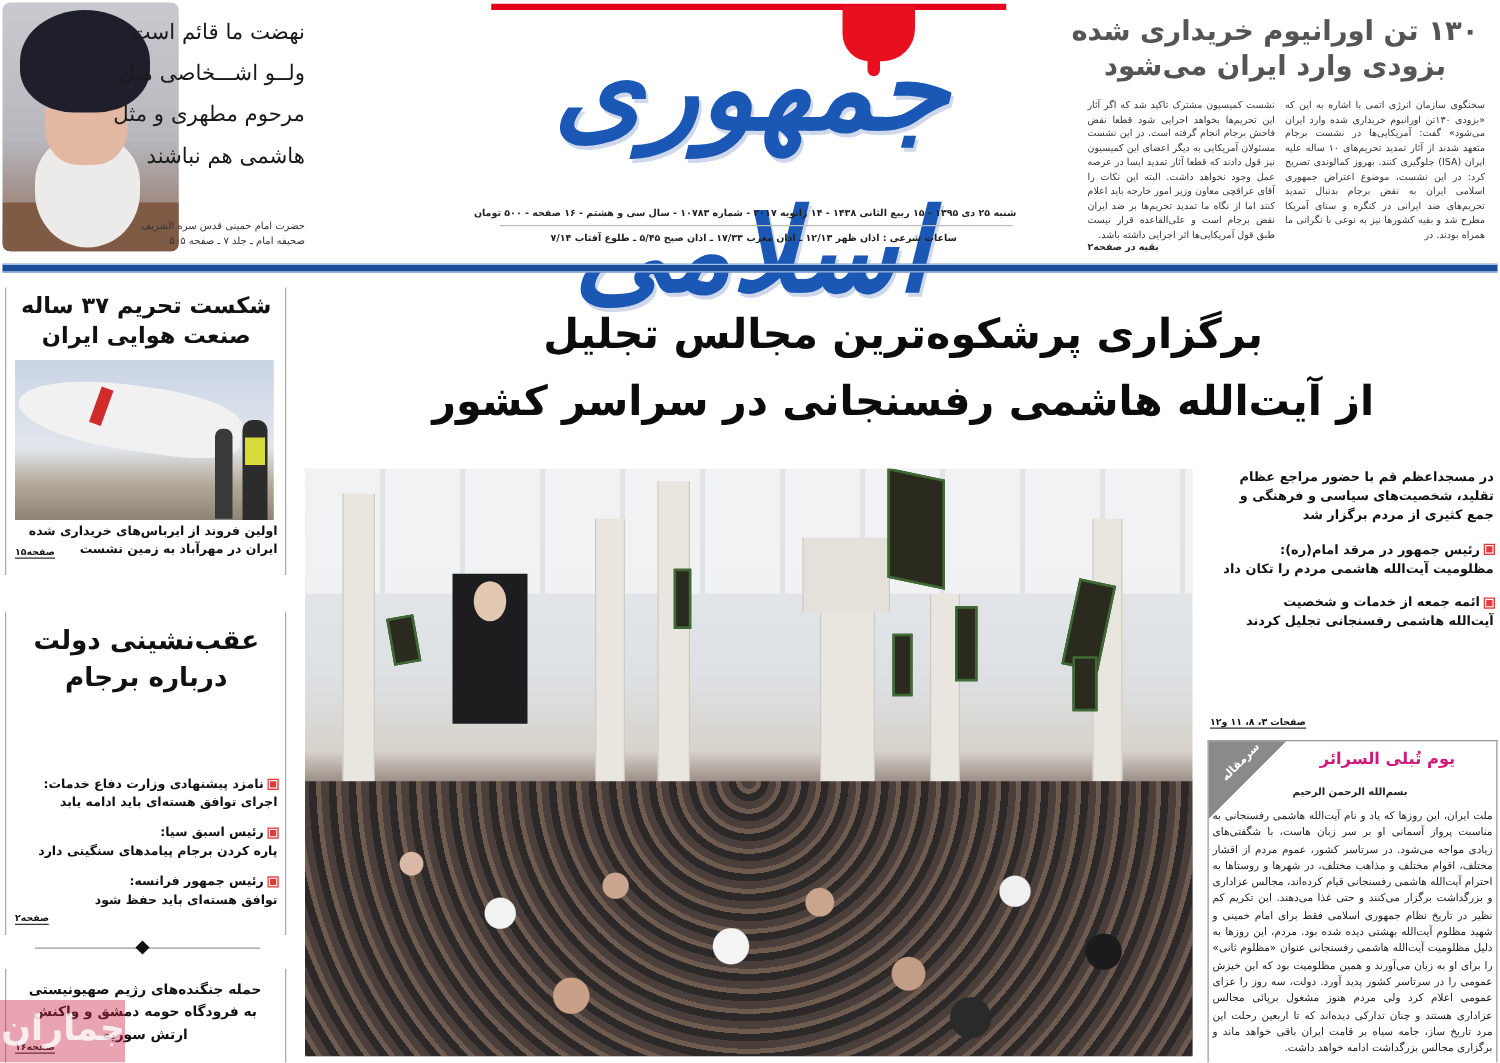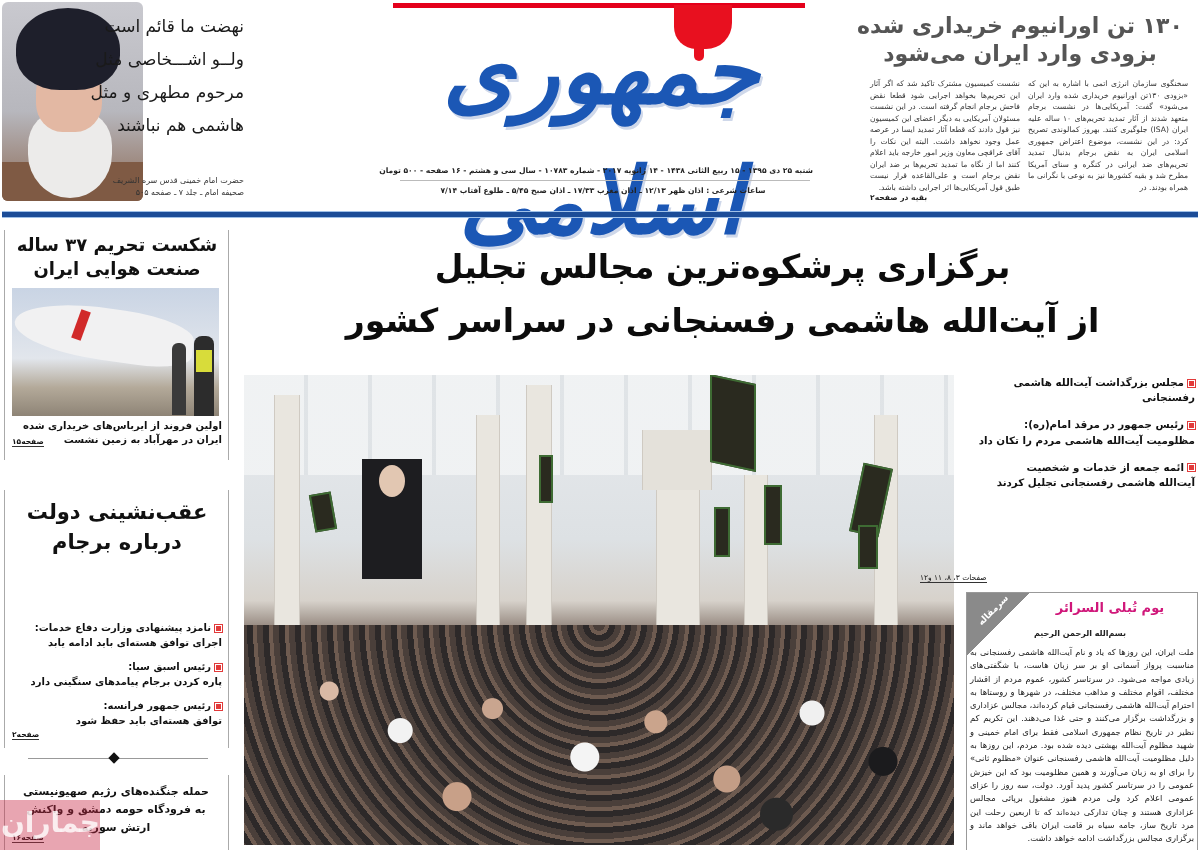--- a/index.html
+++ b/index.html
@@ -88,21 +88,21 @@
       radial-gradient(circle at 80% 40%, #f0f0f0 0 12px, transparent 13px),
       radial-gradient(circle at 90% 62%, #1b1b1d 0 14px, transparent 15px),
       radial-gradient(circle at 30% 78%, #c8a088 0 14px, transparent 15px),
       radial-gradient(circle at 75% 86%, #2a2a2a 0 16px, transparent 17px),
       repeating-radial-gradient(circle at 50% 0%, #4a3f3a 0 6px, #6e5b50 6px 10px, #2d2929 10px 16px);
   }
 
   
   #rb-list { left: 967px; top: 375px; width: 228px; font-size: 10.3px; line-height: 15.2px; }
   #rb-list .bullet-item { margin-bottom: 12px; }
-  #rb-page { left: 920px; top: 573px; font-size: 7.5px; font-weight: normal; border-bottom: 1px solid #333; direction: rtl; }
+  #rb-page { left: 968px; top: 573px; font-size: 7.5px; font-weight: bold; border-bottom: 1px solid #333; direction: rtl; }
 
   #editorial-box { left: 966px; top: 592px; width: 232px; height: 258px; border: 1px solid #999; border-bottom: none; }
   #editorial-tag { left: 967px; top: 593px; width: 62px; height: 62px; background: linear-gradient(135deg,#8a8a8a 0 50%,transparent 50%); }
   #editorial-tag-text { left: 968px; top: 605px; width: 50px; font-size: 9px; color:#fff; font-weight:bold; transform: rotate(-45deg); text-align:center; }
   #editorial-title { left: 1030px; top: 600px; width: 160px; font-size: 13px; font-weight: bold; color:#d0177a; text-align:center; }
   #editorial-basmala { left: 1000px; top: 629px; width: 160px; font-size: 8px; text-align:center; color:#222;font-weight:bold; }
   #editorial-body { left: 970px; top: 646px; width: 224px; font-size: 8.4px; line-height: 13.3px; color:#222; text-align: justify; }
 </style>
 </head>
 <body>
@@ -210,21 +210,21 @@
   <div class="banner" style="left:520px;top:110px;width:18px;height:60px;"></div>
   <div class="banner" style="left:470px;top:132px;width:16px;height:50px;"></div>
   <div class="banner" style="left:295px;top:80px;width:14px;height:48px;"></div>
   <div class="banner" style="left:614px;top:150px;width:20px;height:44px;"></div>
   <div class="portrait"></div>
   <div class="crowd"></div>
 </div>
 
 <ul id="rb-list" class="abs rtl bullet-list">
   <li class="bullet-item">
-    <div class="bullet-head"><span class="bullet-mark"></span><span>مجلس بزرگداشت آیت‌الله هاشمی رفسنجانی</span></div>
+    <div class="bullet-head">در مسجداعظم قم با حضور مراجع عظام تقلید، شخصیت‌های سیاسی و فرهنگی و جمع کثیری از مردم برگزار شد</div>
   </li>
   <li class="bullet-item">
     <div class="bullet-head"><span class="bullet-mark"></span><span>رئیس جمهور در مرقد امام(ره):</span></div>
     <div class="bullet-head">مظلومیت آیت‌الله هاشمی مردم را تکان داد</div>
   </li>
   <li class="bullet-item">
     <div class="bullet-head"><span class="bullet-mark"></span><span>ائمه جمعه از خدمات و شخصیت</span></div>
     <div class="bullet-head">آیت‌الله هاشمی رفسنجانی تجلیل کردند</div>
   </li>
 </ul>

